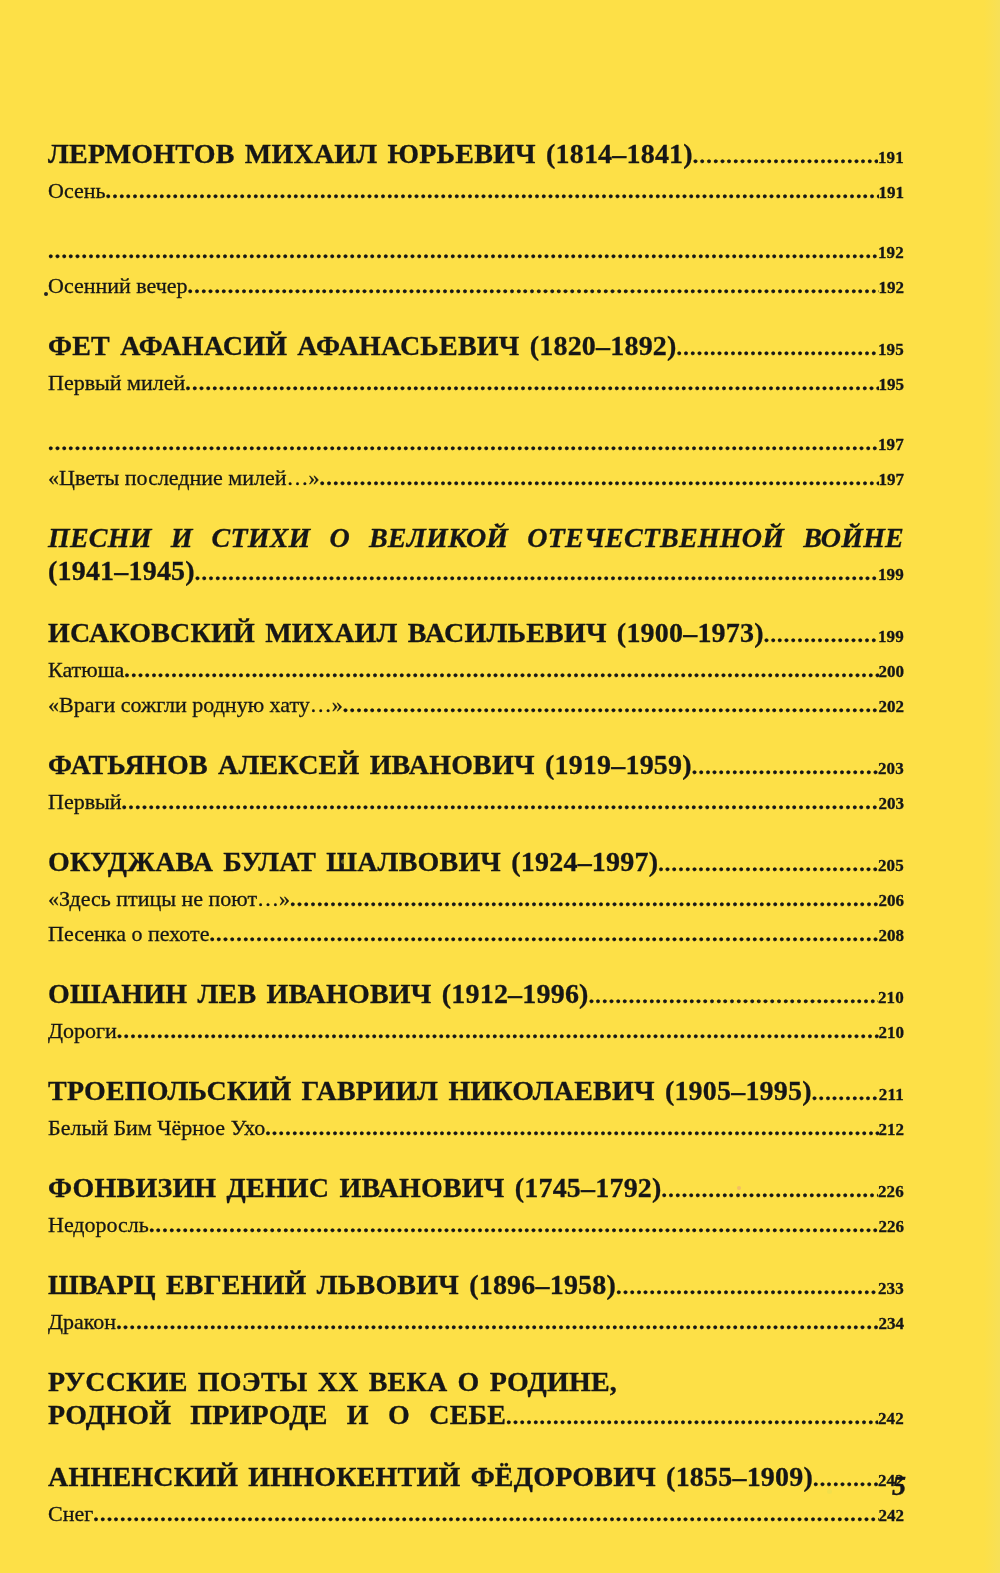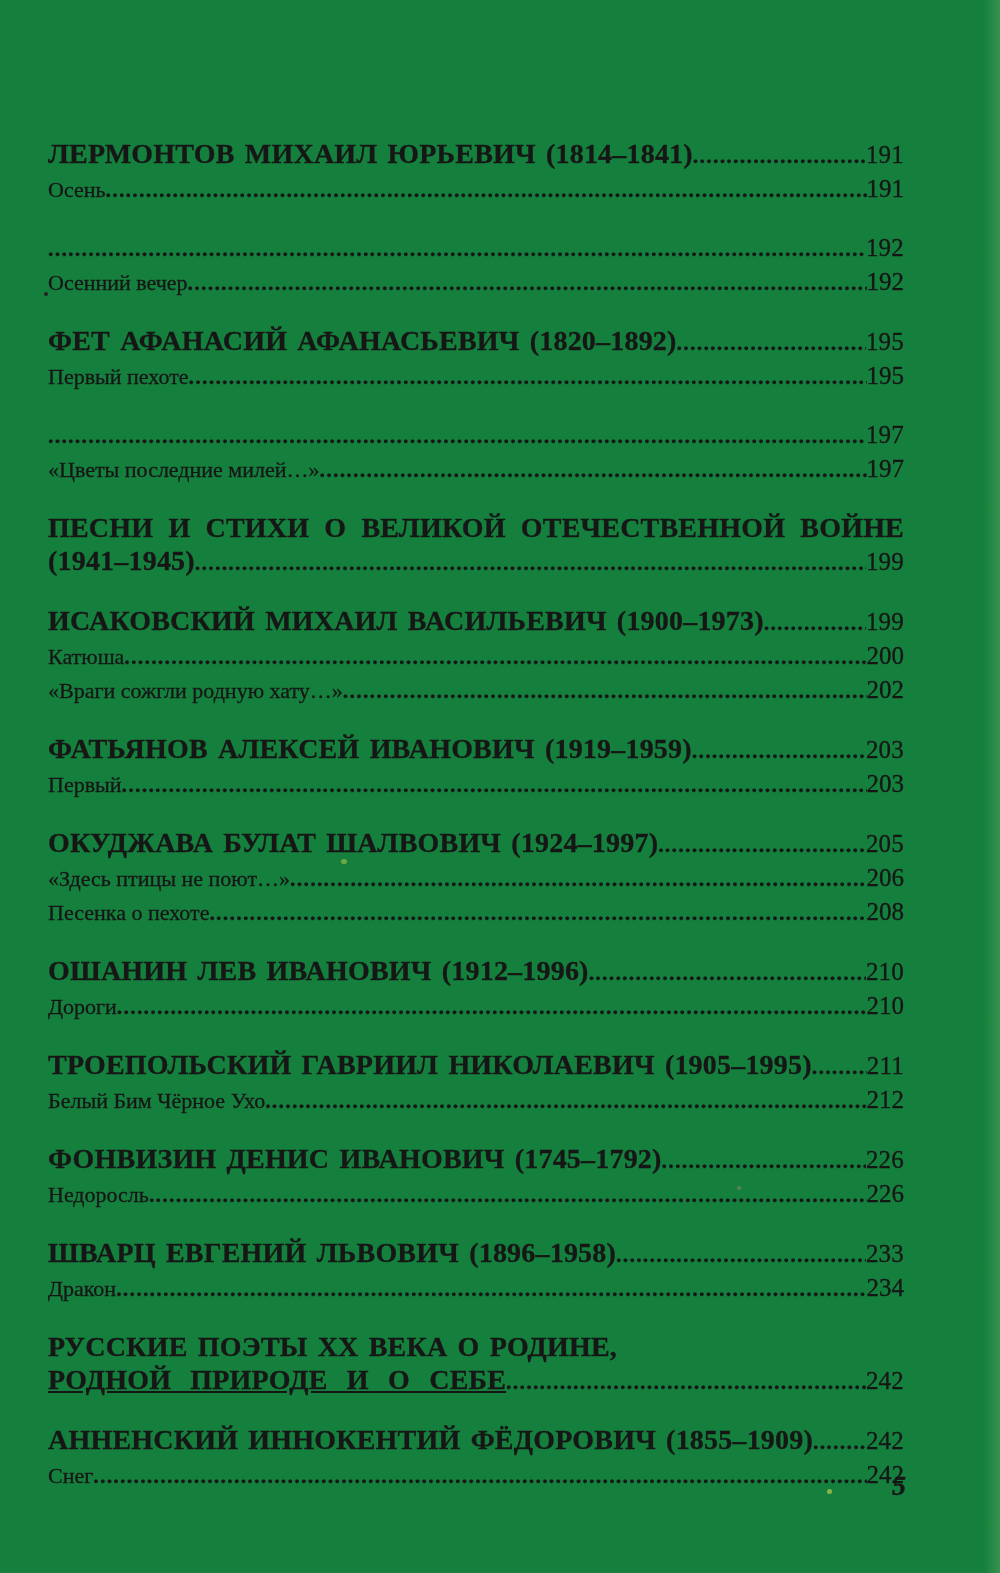--- a/index.html
+++ b/index.html
@@ -1,20 +1,20 @@
 <!DOCTYPE html>
 <html><head>
 <meta charset="utf-8">
 <style>
   html, body { margin: 0; padding: 0; background: #ffffff; }
   .page {
     position: relative;
     width: 1000px;
     height: 1573px;
-    background: #15803d;
+    background: #fde047;
     font-family: "Liberation Serif", serif;
     color: #161616;
     overflow: hidden;
   }
   
   .page::after {
     content: "";
     position: absolute;
     top: 0; right: 0;
     width: 16px; height: 100%;
@@ -39,37 +39,38 @@
     font-weight: bold;
     font-size: 28px;
     word-spacing: 3px;
     letter-spacing: 0.2px;
   }
   .item-row { font-size: 22px; text-align: center; }
   .justify-line {
     display: block;
     text-align: justify;
     text-align-last: justify;
-  }
-  .spread { word-spacing: 12px; text-decoration: underline; }
+    font-style: italic;
+  }
+  .spread { word-spacing: 12px; }
   .leader {
     flex: 1 1 auto;
     overflow: hidden;
     white-space: nowrap;
     min-width: 10px;
     font-size: 22px;
     font-weight: bold;
     letter-spacing: 1.2px;
   }
   .leader::before {
     content: "........................................................................................................................................................................................................................................";
   }
   .pg {
-    font-size: 25px;
-    font-weight: normal;
+    font-size: 17px;
+    font-weight: bold;
     flex: 0 0 auto;
   }
   .folio {
     position: absolute;
     right: 94px;
     top: 1470px;
     font-size: 28px;
     font-weight: bold;
     font-style: italic;
     -webkit-text-stroke: 0.4px currentColor;
@@ -108,21 +109,21 @@
           <span class="pg">192</span>
         </div>
       </div>
       <div class="toc-group">
         <div class="row title-row">
           <span class="t">ФЕТ АФАНАСИЙ АФАНАСЬЕВИЧ (1820–1892)</span>
           <span class="leader"></span>
           <span class="pg">195</span>
         </div>
         <div class="row item-row">
-          <span class="t">Первый пехоте</span>
+          <span class="t">Первый милей</span>
           <span class="leader"></span>
           <span class="pg">195</span>
         </div>
       </div>
       <div class="toc-group">
         <div class="row title-row">
           <span class="leader"></span>
           <span class="pg">197</span>
         </div>
         <div class="row item-row">

